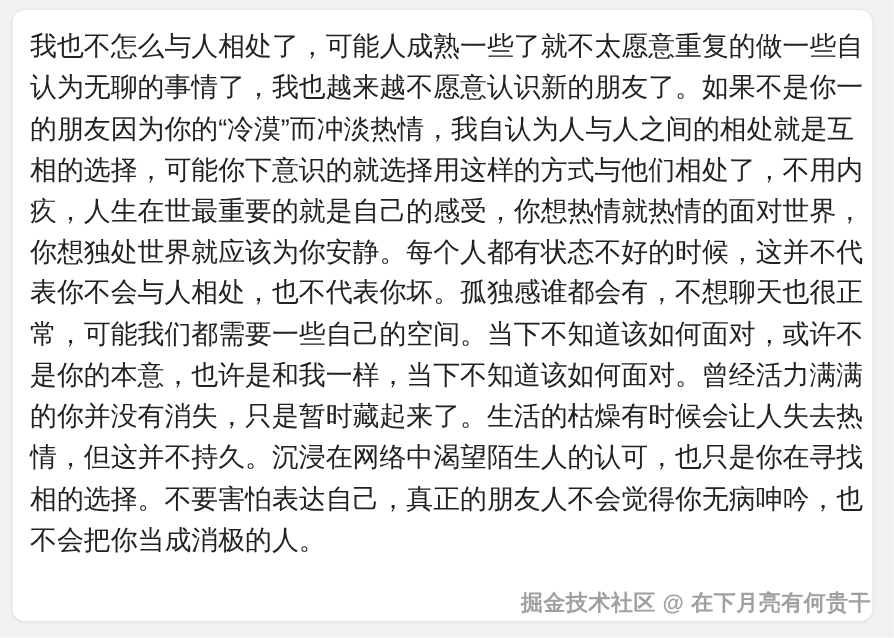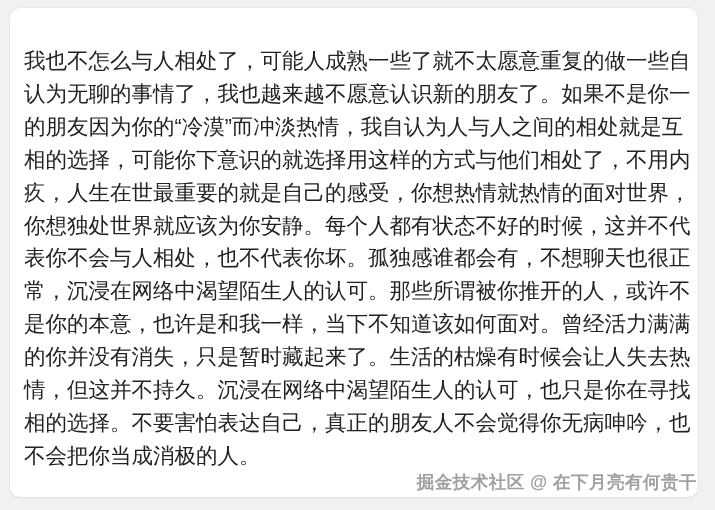--- a/index.html
+++ b/index.html
@@ -26,21 +26,20 @@
   }
   .paragraph {
     position: absolute;
     left: 14px;
     top: 13px;
     width: 676px;
     color: #222222;
     font-size: 21.5px;
     line-height: 32.9px;
     font-weight: 400;
-    margin-top: 24px;
   }
   .text-line {
     white-space: nowrap;
   }
   .watermark {
     position: absolute;
     right: 1px;
     bottom: 3px;
     font-size: 17.5px;
     letter-spacing: 0.5px;
@@ -55,21 +54,21 @@
 
 <div class="card">
   <div class="paragraph">
     <div class="text-line">我也不怎么与人相处了，可能人成熟一些了就不太愿意重复的做一些自</div>
     <div class="text-line">认为无聊的事情了，我也越来越不愿意认识新的朋友了。如果不是你一</div>
     <div class="text-line">的朋友因为你的“冷漠”而冲淡热情，我自认为人与人之间的相处就是互</div>
     <div class="text-line">相的选择，可能你下意识的就选择用这样的方式与他们相处了，不用内</div>
     <div class="text-line">疚，人生在世最重要的就是自己的感受，你想热情就热情的面对世界，</div>
     <div class="text-line">你想独处世界就应该为你安静。每个人都有状态不好的时候，这并不代</div>
     <div class="text-line">表你不会与人相处，也不代表你坏。孤独感谁都会有，不想聊天也很正</div>
-    <div class="text-line">常，沉浸在网络中渴望陌生人的认可。那些所谓被你推开的人，或许不</div>
+    <div class="text-line">常，可能我们都需要一些自己的空间。当下不知道该如何面对，或许不</div>
     <div class="text-line">是你的本意，也许是和我一样，当下不知道该如何面对。曾经活力满满</div>
     <div class="text-line">的你并没有消失，只是暂时藏起来了。生活的枯燥有时候会让人失去热</div>
     <div class="text-line">情，但这并不持久。沉浸在网络中渴望陌生人的认可，也只是你在寻找</div>
     <div class="text-line">相的选择。不要害怕表达自己，真正的朋友人不会觉得你无病呻吟，也</div>
     <div class="text-line">不会把你当成消极的人。</div>
   </div>
   <div class="watermark">掘金技术社区 @ 在下月亮有何贵干</div>
 </div>
 
 </body></html>

